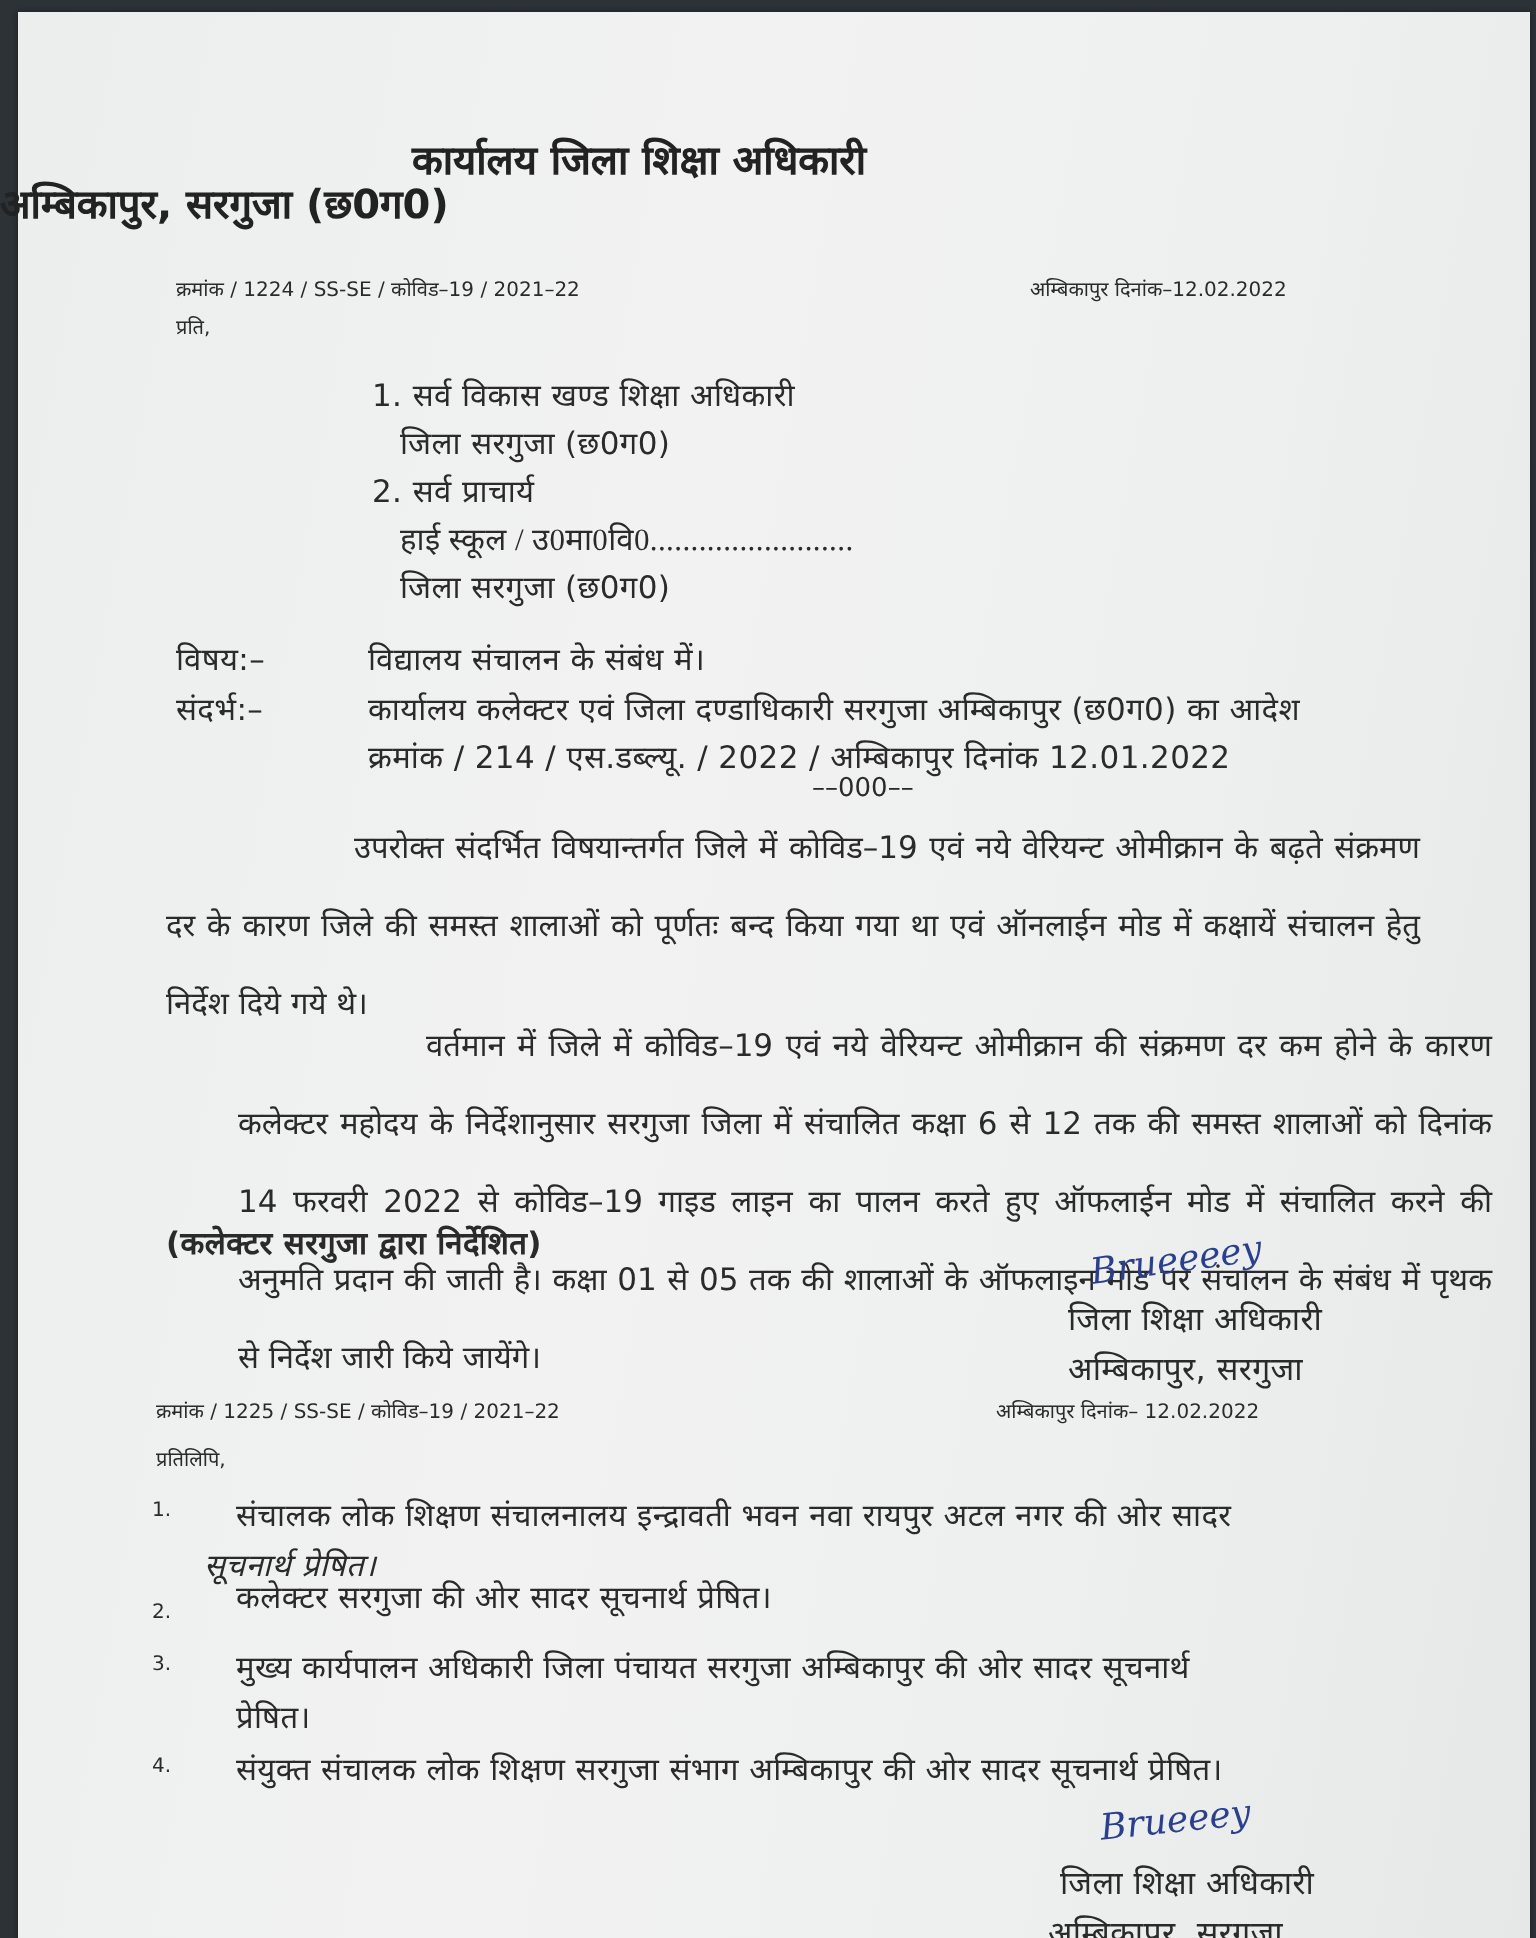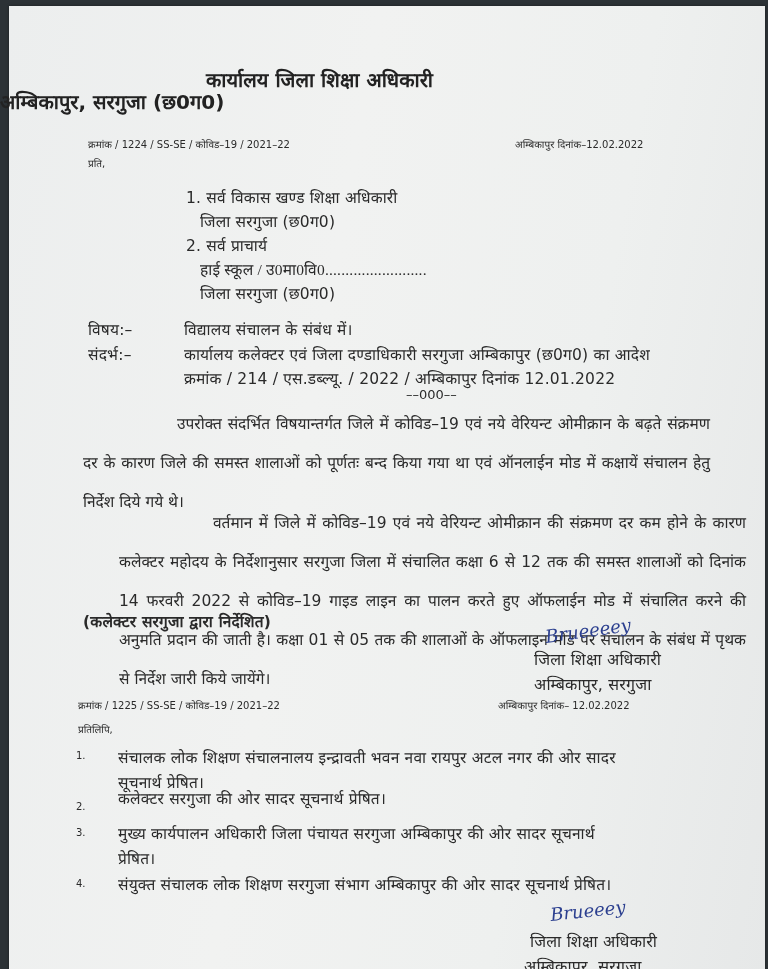--- a/index.html
+++ b/index.html
@@ -62,21 +62,21 @@
 <div class="abs sig" style="left:545px;top:620px;transform:rotate(-8deg);">Brueeeey</div>
 <div class="abs body-line" style="left:534px;top:648px;font-size:16px;">जिला शिक्षा अधिकारी</div>
 <div class="abs body-line" style="left:534px;top:673px;font-size:16px;">अम्बिकापुर, सरगुजा</div>
 
 <div class="abs t" style="left:78px;top:698px;">क्रमांक / 1225 / SS-SE / कोविड–19 / 2021–22</div>
 <div class="abs t" style="left:498px;top:698px;">अम्बिकापुर दिनांक– 12.02.2022</div>
 <div class="abs t" style="left:78px;top:722px;">प्रतिलिपि,</div>
 
 <div class="abs t" style="left:76px;top:750px;">1.</div>
 <div class="abs body-line" style="left:118px;top:746px;width:592px;text-align:justify;">संचालक लोक शिक्षण संचालनालय इन्द्रावती भवन नवा रायपुर अटल नगर की ओर सादर</div>
-<div class="abs body-line" style="left:118px;top:771px;">सूचनार्थ प्रेषित।</div>
+<div class="abs body-line" style="left:102px;top:771px;font-style:italic;">सूचनार्थ प्रेषित।</div>
 
 <div class="abs t" style="left:76px;top:801px;">2.</div>
 <div class="abs body-line" style="left:118px;top:787px;">कलेक्टर सरगुजा की ओर सादर सूचनार्थ प्रेषित।</div>
 
 <div class="abs t" style="left:76px;top:827px;">3.</div>
 <div class="abs body-line" style="left:118px;top:822px;width:592px;text-align:justify;">मुख्य कार्यपालन अधिकारी जिला पंचायत सरगुजा अम्बिकापुर की ओर सादर सूचनार्थ</div>
 <div class="abs body-line" style="left:118px;top:847px;">प्रेषित।</div>
 
 <div class="abs t" style="left:76px;top:878px;">4.</div>
 <div class="abs body-line" style="left:118px;top:873px;">संयुक्त संचालक लोक शिक्षण सरगुजा संभाग अम्बिकापुर की ओर सादर सूचनार्थ प्रेषित।</div>

